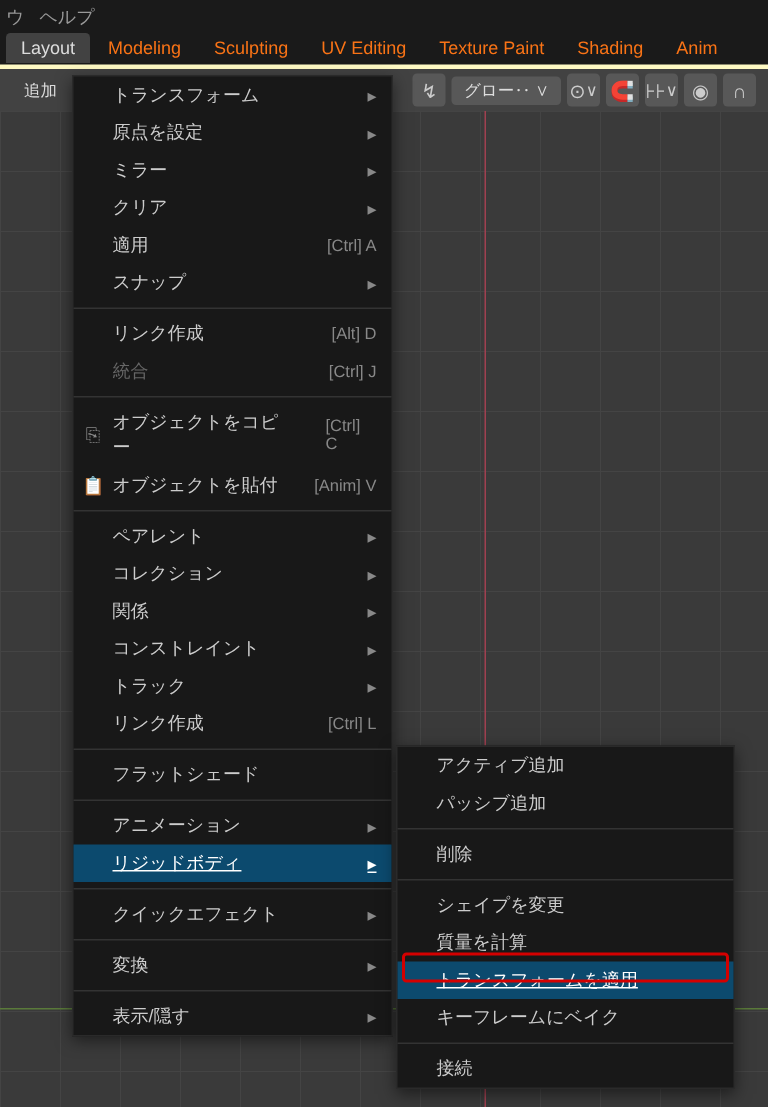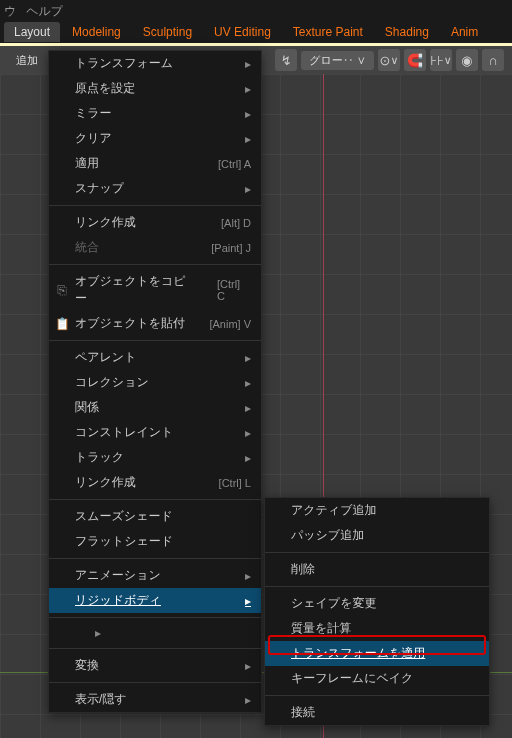--- a/index.html
+++ b/index.html
@@ -94,21 +94,21 @@
       <span>スナップ</span>
       <span class="arrow">▸</span>
     </div>
     <div class="sep"></div>
     <div class="mitem">
       <span>リンク作成</span>
       <span class="sc">[Alt] D</span>
     </div>
     <div class="mitem dis">
       <span>統合</span>
-      <span class="sc">[Paint] J</span>
+      <span class="sc">[Ctrl] J</span>
     </div>
     <div class="sep"></div>
     <div class="mitem">
       <span class="mico">⎘</span>
       <span>オブジェクトをコピー</span>
       <span class="sc">[Ctrl] C</span>
     </div>
     <div class="mitem">
       <span class="mico">📋</span>
       <span>オブジェクトを貼付</span>
@@ -134,36 +134,34 @@
     <div class="mitem">
       <span>トラック</span>
       <span class="arrow">▸</span>
     </div>
     <div class="mitem">
       <span>リンク作成</span>
       <span class="sc">[Ctrl] L</span>
     </div>
     <div class="sep"></div>
     <div class="mitem">
-      <span>スムーズシェード</span>
-    </div>
-    <div class="mitem">
       <span>フラットシェード</span>
     </div>
     <div class="sep"></div>
     <div class="mitem">
       <span>アニメーション</span>
       <span class="arrow">▸</span>
     </div>
     <div class="mitem hl">
       <span>リジッドボディ</span>
       <span class="arrow">▸</span>
     </div>
     <div class="sep"></div>
     <div class="mitem">
+      <span>クイックエフェクト</span>
       <span class="arrow">▸</span>
     </div>
     <div class="sep"></div>
     <div class="mitem">
       <span>変換</span>
       <span class="arrow">▸</span>
     </div>
     <div class="sep"></div>
     <div class="mitem">
       <span>表示/隠す</span>

